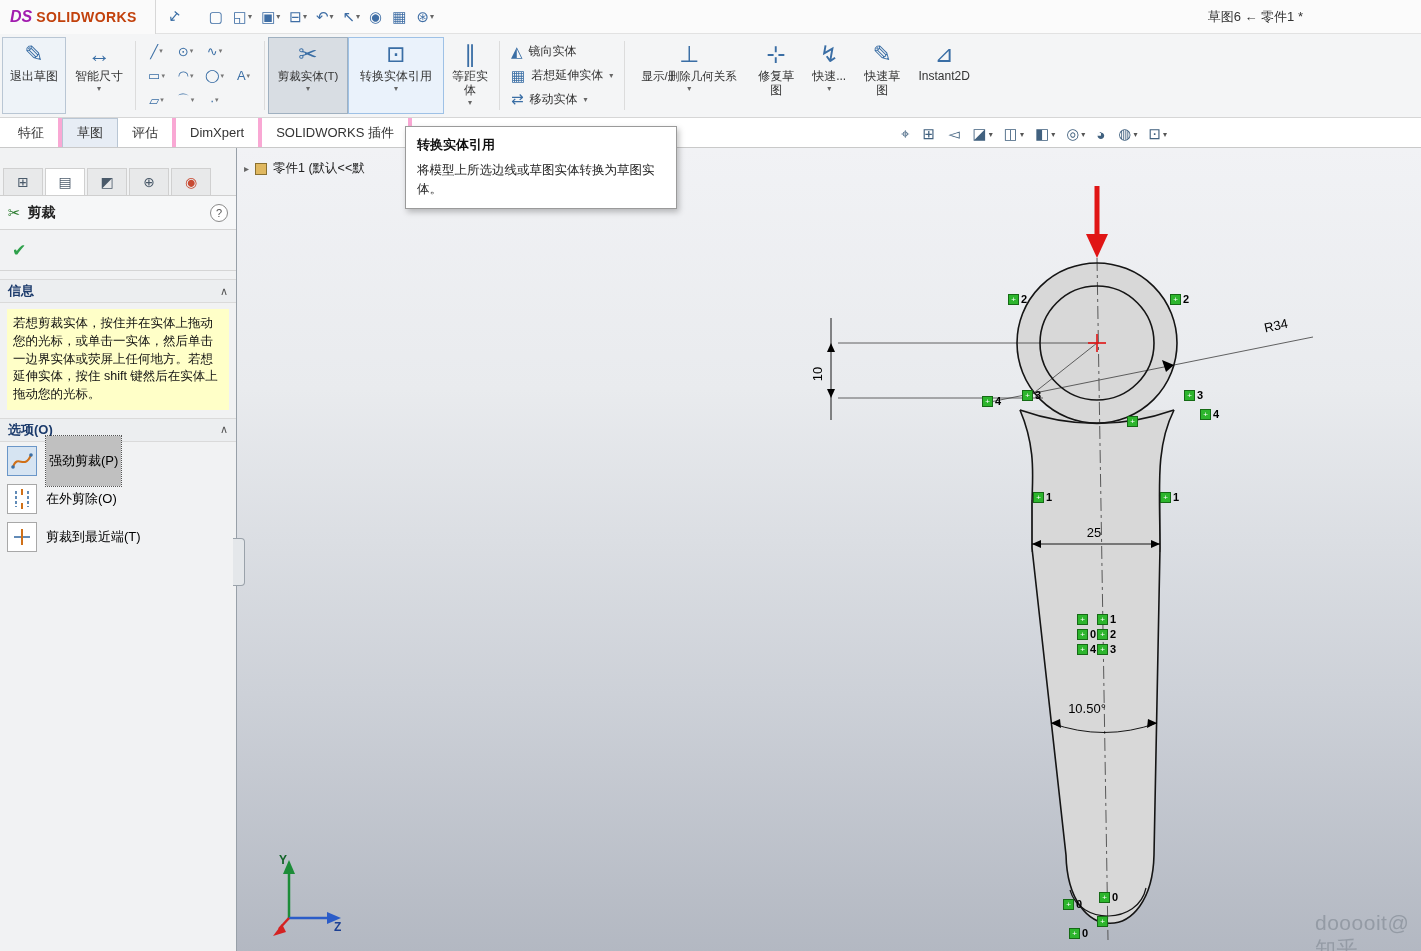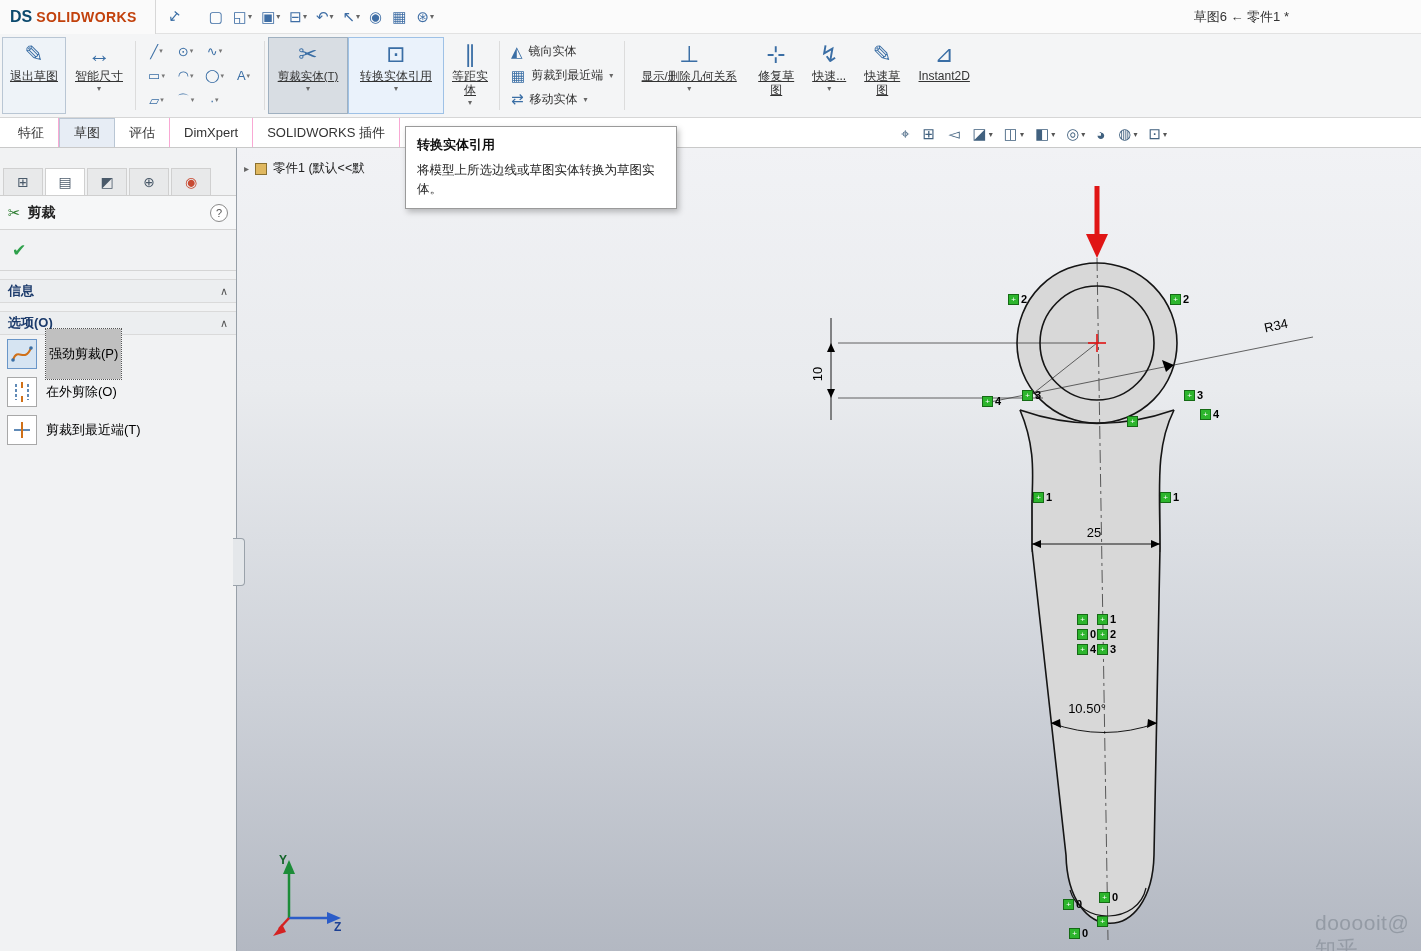--- a/index.html
+++ b/index.html
@@ -6,55 +6,55 @@
   body{
     width:1421px;height:951px;position:relative;overflow:hidden;
     background:#ffffff;font-family:"Liberation Sans","DejaVu Sans",sans-serif;
     font-size:13px;color:#222;
   }
   
   .menubar{position:absolute;top:0;left:0;width:1421px;height:34px;background:#fbfbfb;
     border-bottom:1px solid #e2e2e2;display:flex;align-items:center;box-sizing:border-box;}
   .logo{width:156px;height:34px;display:flex;align-items:center;gap:4px;padding-left:10px;
     box-sizing:border-box;border-right:1px solid #d7d7d7;background:#fafafa;}
-  .logo-mark{color:#0c4a6e;font-weight:bold;font-size:16px;}
+  .logo-mark{color:#a21caf;font-weight:bold;font-style:italic;font-size:16px;}
   .logo-text{color:#c2410c;font-weight:bold;font-size:14px;letter-spacing:0.4px;}
   .menus{display:flex;align-items:center;margin-left:12px;}
   .menu-item{padding:0 9px;height:24px;line-height:24px;color:#333;cursor:default;}
   .pin-icon{margin:0 12px;color:#3a6ea5;font-size:14px;transform:rotate(40deg);}
   .quickbar{display:flex;align-items:center;gap:3px;margin-left:14px;}
   .qb-item{display:flex;align-items:center;gap:1px;padding:2px 3px;}
   .qb-glyph{font-size:15px;color:#3f6ea5;line-height:16px;}
   .qb-caret{font-size:8px;color:#666;}
-  .doc-title{position:absolute;right:132px;top:0;height:28px;line-height:34px;color:#333;font-size:13px;}
+  .doc-title{position:absolute;right:118px;top:0;height:28px;line-height:34px;color:#333;font-size:13px;}
   
   .ribbon{position:absolute;top:34px;left:0;width:1421px;height:84px;background:#f4f5f6;
     border-bottom:1px solid #d6d6d6;display:flex;align-items:stretch;padding:3px 2px;box-sizing:border-box;}
   .rb-large{display:flex;flex-direction:column;align-items:center;justify-content:flex-start;
     padding:4px 4px 2px 4px;gap:2px;font-size:12px;color:#333;border:1px solid transparent;box-sizing:border-box;}
   .rb-large .ic{font-size:23px;line-height:25px;color:#3a6ea5;}
-  .rb-large .lbl{text-align:center;line-height:14px;text-decoration:underline;}
+  .rb-large .lbl{text-align:center;line-height:14px;}
   .rb-caret{font-size:8px;color:#666;line-height:8px;}
   .exit-sketch{border:1px solid #b9c6d4;background:#eef3f8;width:64px;}
   .btn-trim{background:#d8dde3;border:1px solid #9fb0c0;width:80px;}
   .btn-convert{background:#eaf2fb;border:1px solid #9ec1e6;width:96px;}
   .tools-grid{display:flex;flex-direction:column;justify-content:space-between;padding:3px 4px;}
   .tg-row{display:flex;gap:2px;}
   .tg-cell{width:27px;height:22px;display:flex;align-items:center;justify-content:center;gap:1px;
     font-size:13px;color:#3a6ea5;}
   .tg-cell .c{font-size:7px;color:#777;}
   .stack3{display:flex;flex-direction:column;justify-content:space-between;padding:3px 2px;}
   .stack-item{display:flex;align-items:center;gap:6px;font-size:12px;height:24px;padding:0 6px;color:#333;}
   .stack-item .ic{font-size:15px;color:#3a6ea5;}
   .stack-item .c{font-size:8px;color:#666;}
   .rb-sep{width:1px;background:#dcdcdc;margin:4px 3px;}
   
   .tabbar{position:absolute;top:118px;left:0;width:1421px;height:30px;background:#ffffff;
     border-bottom:1px solid #c9c9c9;display:flex;align-items:stretch;padding-left:4px;box-sizing:border-box;}
-  .tab{padding:0 14px;font-size:13px;color:#333;border-right:1px solid #f9a8d4;display:flex;align-items:center;}
+  .tab{padding:0 14px;font-size:13px;color:#333;border-right:4px solid #f9a8d4;display:flex;align-items:center;}
   .tab.active{background:#e7edf5;border:1px solid #b9c6d4;border-bottom:none;}
   .headsup{position:absolute;left:898px;top:121px;height:26px;display:flex;align-items:center;gap:5px;z-index:5;}
   .hu-item{display:flex;align-items:center;gap:2px;padding:1px 3px;font-size:15px;color:#41617f;}
   .hu-caret{font-size:8px;color:#555;}
   
   .leftpanel{position:absolute;top:148px;left:0;width:237px;height:803px;background:#f1f2f3;
     border-right:1px solid #98a0a8;box-sizing:border-box;}
   .pm-tabs{display:flex;gap:2px;padding:20px 0 0 3px;border-bottom:1px solid #cfcfcf;height:48px;box-sizing:border-box;}
   .pm-tab{width:38px;height:26px;display:flex;align-items:center;justify-content:center;font-size:14px;
     color:#4a5a6a;background:#e8e9ea;border:1px solid #d0d0d0;border-bottom:none;}
@@ -238,21 +238,21 @@
     <span class="rb-caret">▾</span>
   </div>
   <div class="rb-sep"></div>
   <div class="stack3">
     <div class="stack-item">
       <span class="ic">◭</span>
       <span>镜向实体</span>
     </div>
     <div class="stack-item">
       <span class="ic">▦</span>
-      <span>剪裁到最近端</span>
+      <span>若想延伸实体</span>
       <span class="c">▾</span>
     </div>
     <div class="stack-item">
       <span class="ic">⇄</span>
       <span>移动实体</span>
       <span class="c">▾</span>
     </div>
   </div>
   <div class="rb-sep"></div>
   <div class="rb-large" style="width:122px">
@@ -375,20 +375,21 @@
     <span class="pm-title">剪裁</span>
     <span class="pm-help">?</span>
   </div>
   <div class="pm-ok">
     <span class="ok-icon">✔</span>
   </div>
   <div class="section-hdr">
     <span>信息</span>
     <span class="collapse">∧</span>
   </div>
+  <div class="info-box">若想剪裁实体，按住并在实体上拖动您的光标，或单击一实体，然后单击一边界实体或荧屏上任何地方。若想延伸实体，按住 shift 键然后在实体上拖动您的光标。</div>
   <div class="section-hdr">
     <span>选项(O)</span>
     <span class="collapse">∧</span>
   </div>
 
   <div class="opt-row selected">
     <span class="opt-icon">
       <svg width="24" height="24">
         <path d="M3 18 C8 4 14 22 21 6" stroke="#d07018" stroke-width="2" fill="none"></path>
         <circle cx="3" cy="18" r="1.8" fill="#3a6ea5"></circle>

